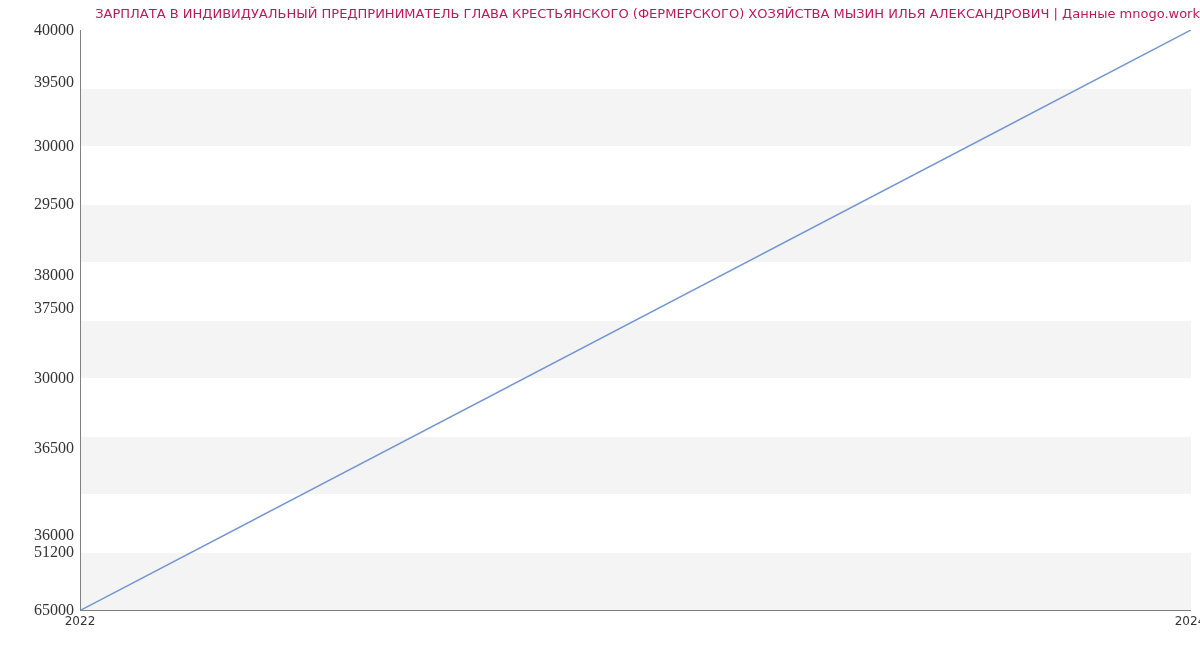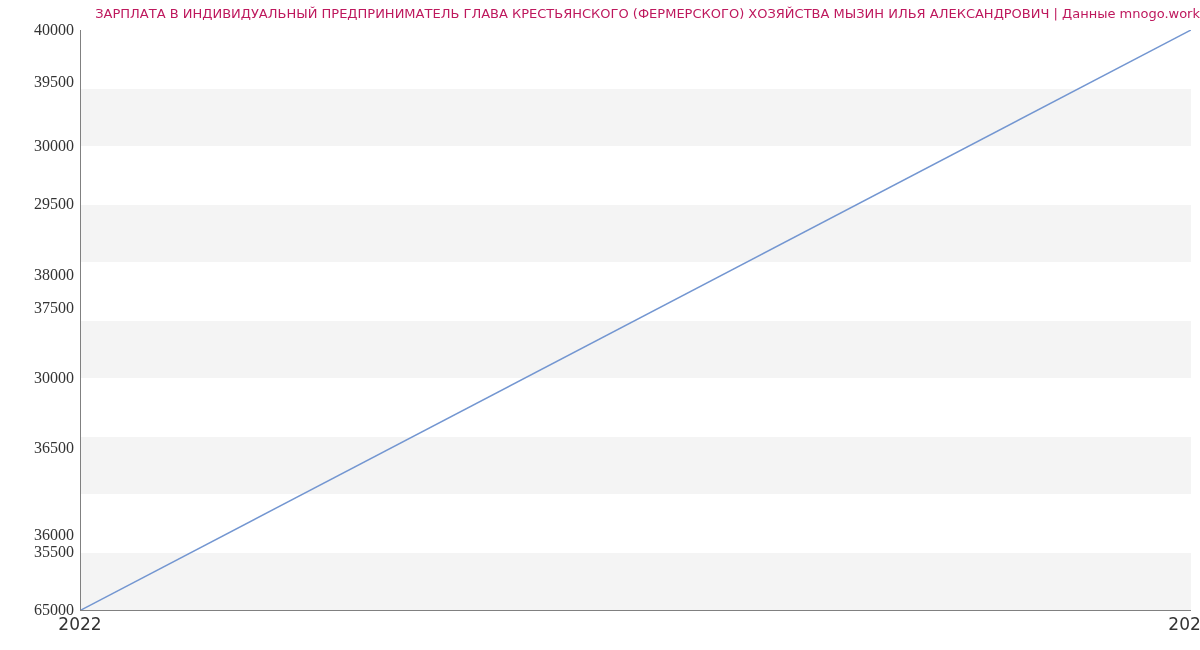--- a/index.html
+++ b/index.html
@@ -67,21 +67,21 @@
     font-size: 16px;
     color: #333;
     transform: translateY(-50%);
     text-align: right;
     width: 68px;
     font-family: Liberation Serif, serif;
   }
   .x-tick-label {
     position: absolute;
     top: 614px;
-    font-size: 17px;
+    font-size: 12px;
     color: #333;
     transform: translateX(-50%);
     text-align: center;
   }
 </style>
 </head>
 <body>
 
 <div class="chart-wrap">
   <div class="title">ЗАРПЛАТА В ИНДИВИДУАЛЬНЫЙ ПРЕДПРИНИМАТЕЛЬ ГЛАВА КРЕСТЬЯНСКОГО (ФЕРМЕРСКОГО) ХОЗЯЙСТВА МЫЗИН ИЛЬЯ АЛЕКСАНДРОВИЧ | Данные mnogo.work</div>
@@ -101,21 +101,21 @@
       <div class="gridline" style="top: 232px;"></div>
       <div class="gridline" style="top: 174px;"></div>
       <div class="gridline" style="top: 116px;"></div>
       <div class="gridline" style="top: 58px;"></div>
       <div class="gridline" style="top: 0px;"></div>
       <svg class="line-svg" viewBox="0 0 1110 580" preserveAspectRatio="none">
       <polyline id="dataLine" class="data-line" points="0,580 1110,0"></polyline>
     </svg>
   </div>
 <div class="y-tick-label" style="top: 610px;">65000</div>
-    <div class="y-tick-label" style="top: 552px;">35500</div>
+    <div class="y-tick-label" style="top: 552px;">51200</div>
     <div class="y-tick-label" style="top: 494px; margin-top: 41px;">36000</div>
     <div class="y-tick-label" style="top: 448px;">36500</div>
     <div class="y-tick-label" style="top: 378px;">30000</div>
     <div class="y-tick-label" style="top: 308px;">37500</div>
     <div class="y-tick-label" style="top: 275px;">38000</div>
     <div class="y-tick-label" style="top: 204px;">29500</div>
     <div class="y-tick-label" style="top: 146px;">30000</div>
     <div class="y-tick-label" style="top: 82px;">39500</div>
     <div class="y-tick-label" style="top: 30px;">40000</div>
     <div class="x-tick-label" style="left: 80px;">2022</div>

